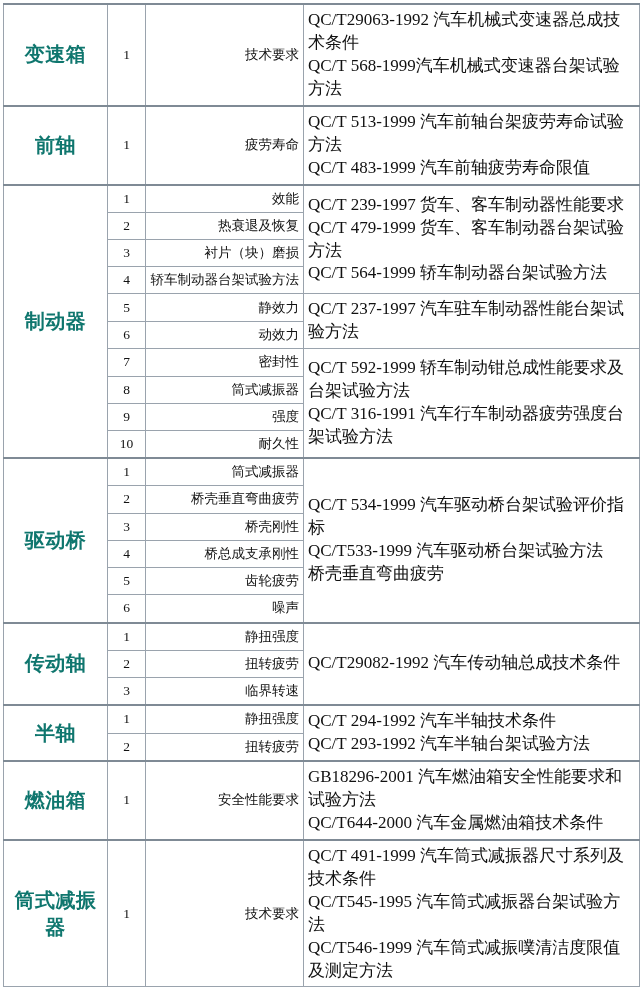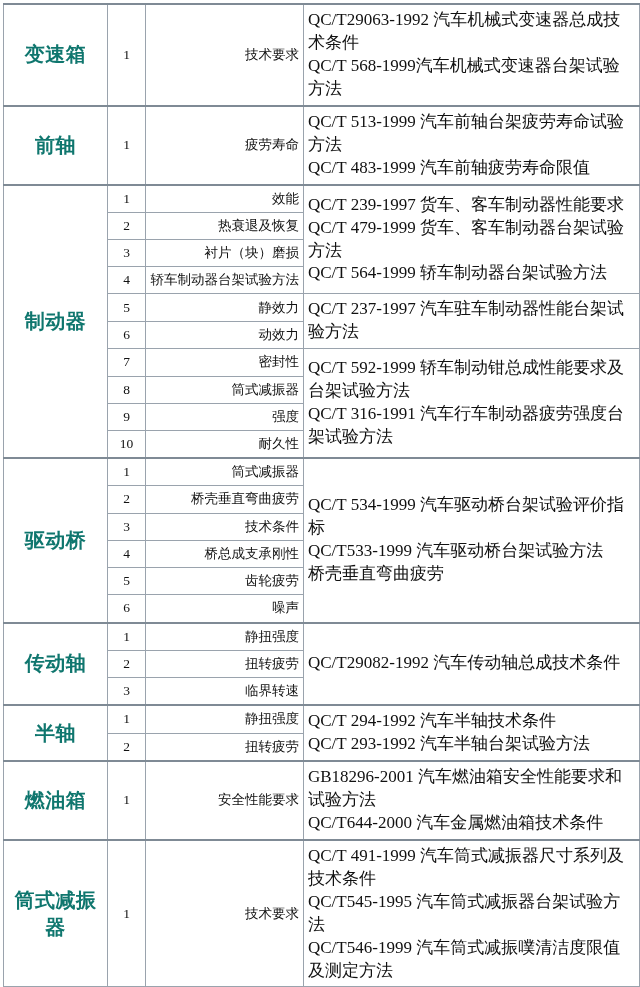--- a/index.html
+++ b/index.html
@@ -156,21 +156,21 @@
             <span class="line">QC/T533-1999 汽车驱动桥台架试验方法</span>
             <span class="line">桥壳垂直弯曲疲劳</span>
           </td>
         </tr>
         <tr>
           <td class="num">2</td>
           <td class="item">桥壳垂直弯曲疲劳</td>
         </tr>
         <tr>
           <td class="num">3</td>
-          <td class="item">技术条件</td>
+          <td class="item">桥壳刚性</td>
         </tr>
         <tr>
           <td class="num">4</td>
           <td class="item">桥总成支承刚性</td>
         </tr>
         <tr>
           <td class="num">5</td>
           <td class="item">齿轮疲劳</td>
         </tr>
         <tr>

